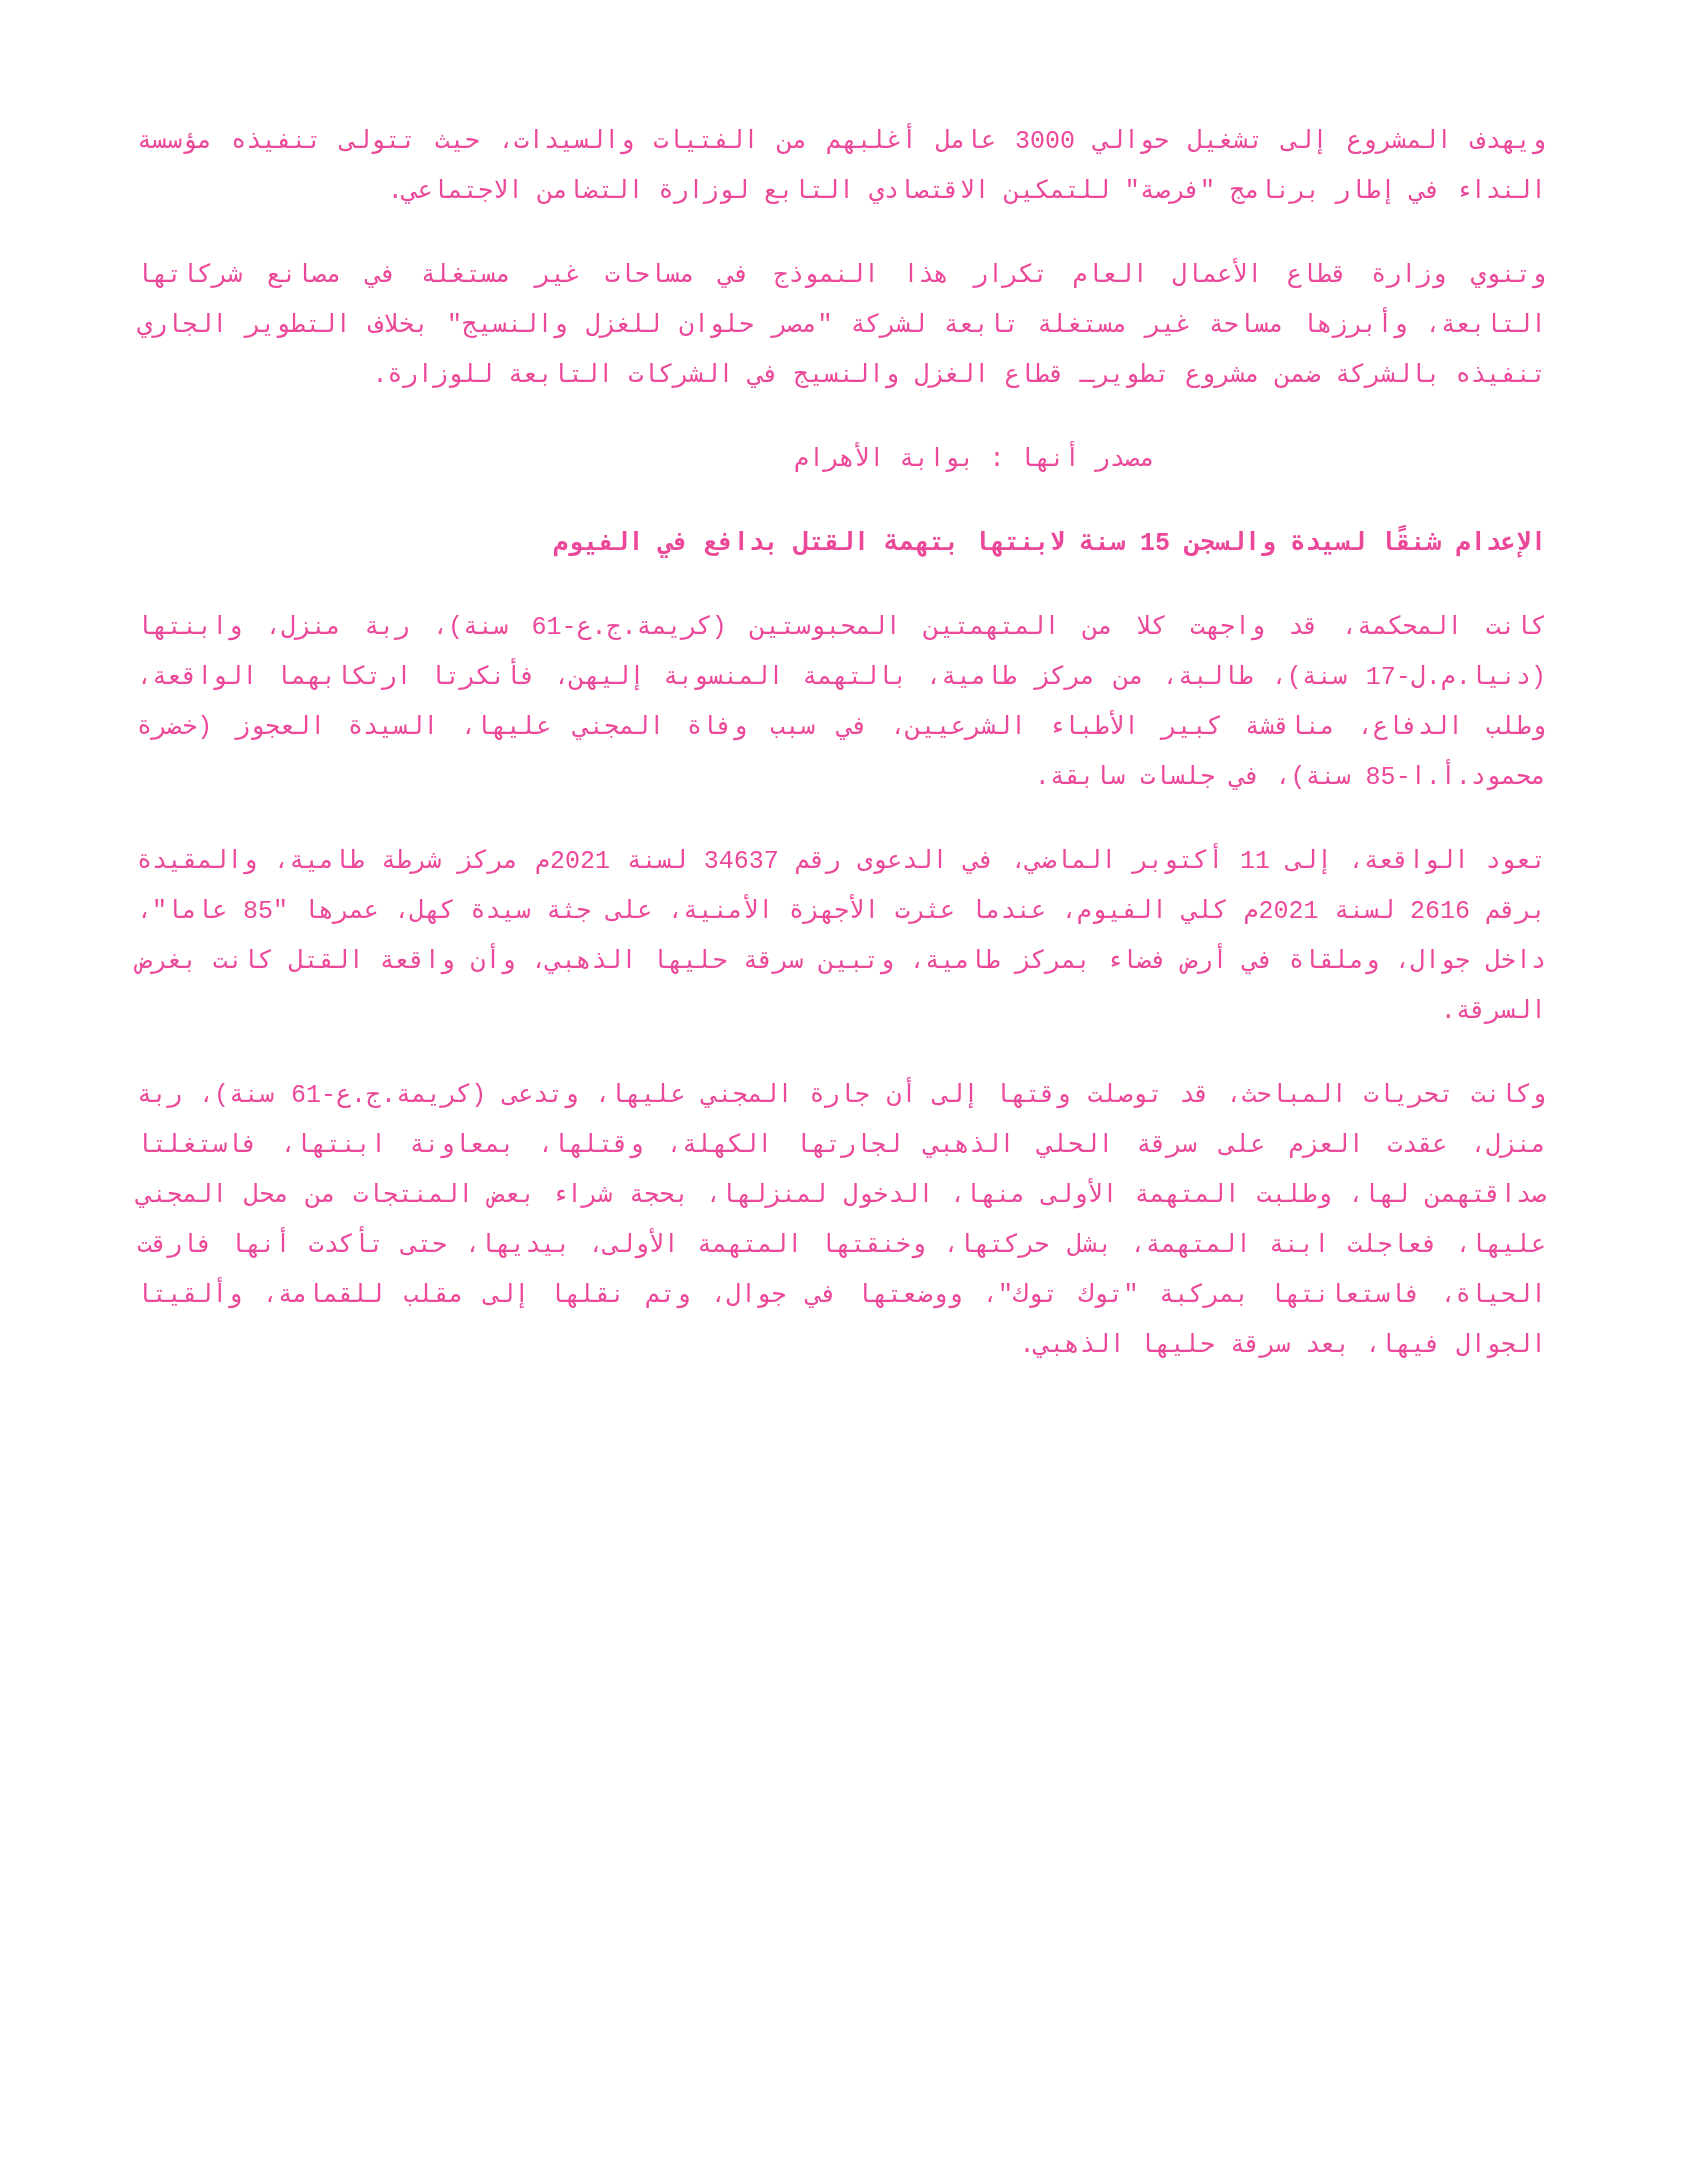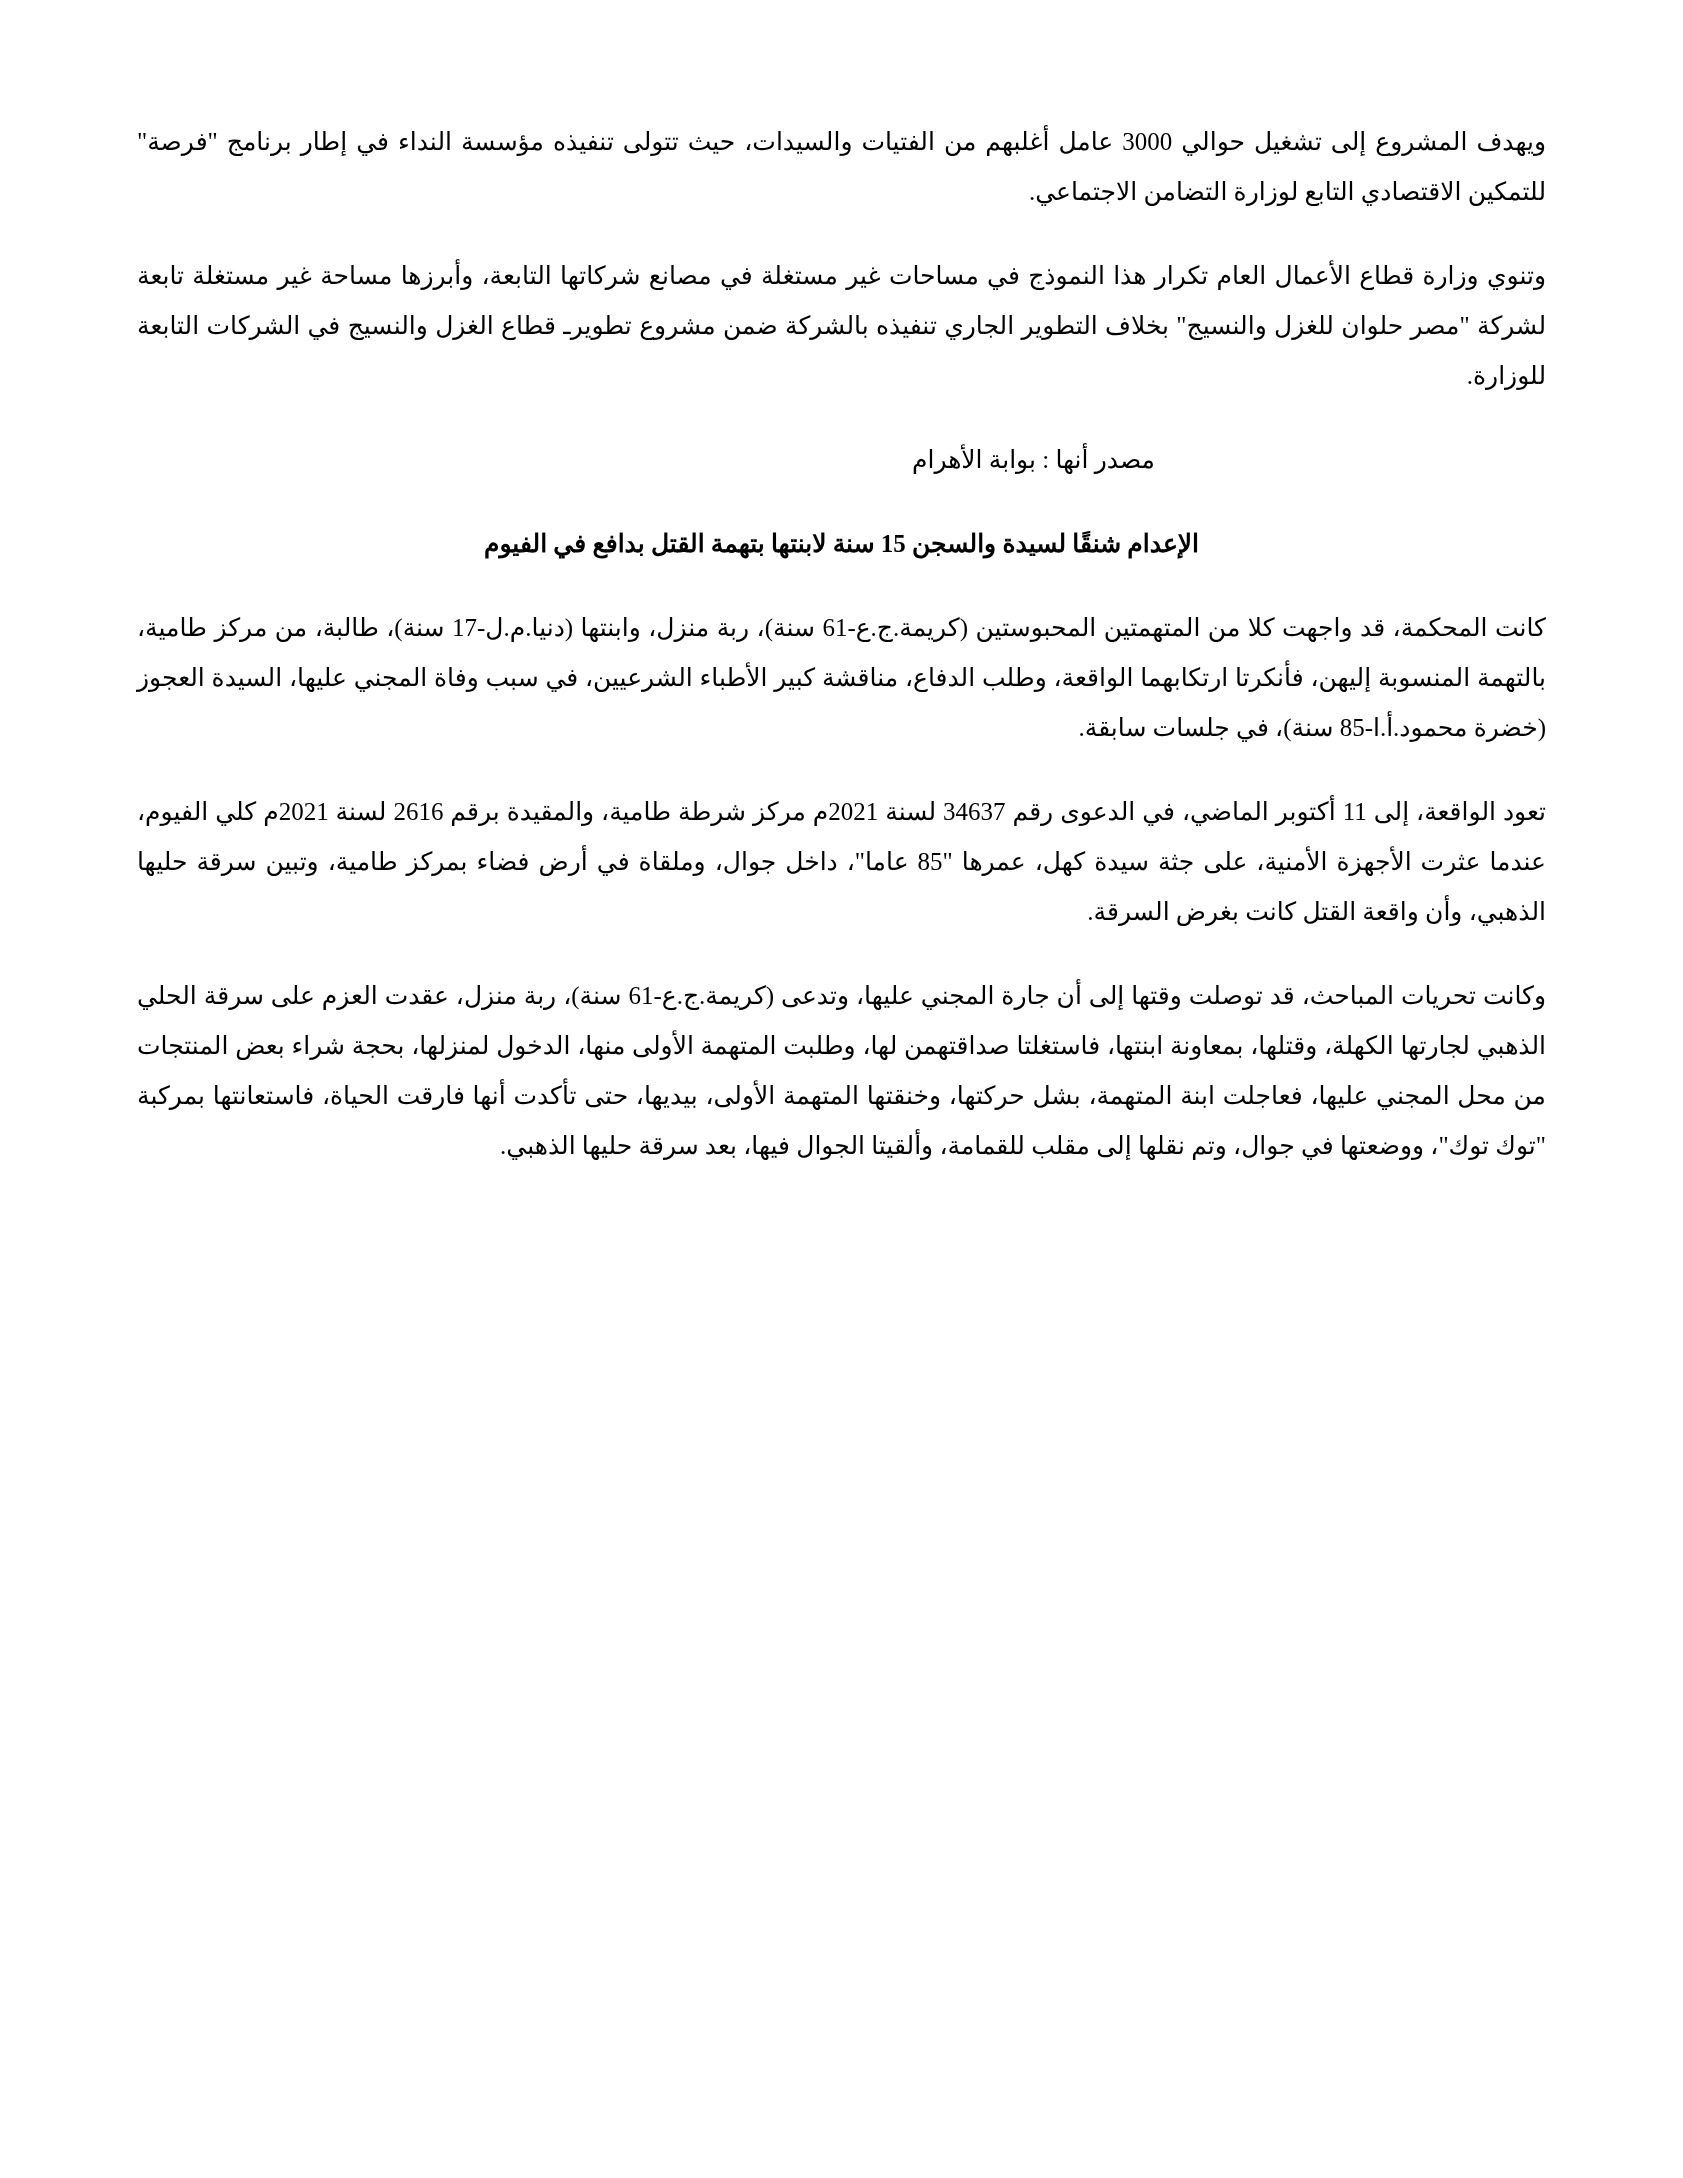--- a/index.html
+++ b/index.html
@@ -14,40 +14,39 @@
     background: #ffffff;
     overflow: hidden;
   }
   .content {
     position: absolute;
     top: 117px;
     right: 137px;
     left: 137px;
     direction: rtl;
     unicode-bidi: embed;
-    color: #000000;
-    font-family: Liberation Serif, serif;
+    color: #ec4899;
+    font-family: Liberation Mono, monospace;
     font-size: 25px;
     line-height: 50px;
   }
   .para {
     margin: 0 0 34px 0;
     text-align: justify;
   }
   .meta-line {
     margin: 0 0 34px 0;
     margin-right: 391px;
     text-align: right;
   }
   .headline {
     margin: 0 0 34px 0;
     font-size: 25px;
     line-height: 50px;
     font-weight: bold;
-    text-align: center;
   }
 </style>
 </head>
 <body>
 
 <div class="page">
   <div class="content">
 
     <p class="para">ويهدف المشروع إلى تشغيل حوالي 3000 عامل أغلبهم من الفتيات والسيدات، حيث تتولى تنفيذه مؤسسة النداء في إطار برنامج "فرصة" للتمكين الاقتصادي التابع لوزارة التضامن الاجتماعي.</p>
 

